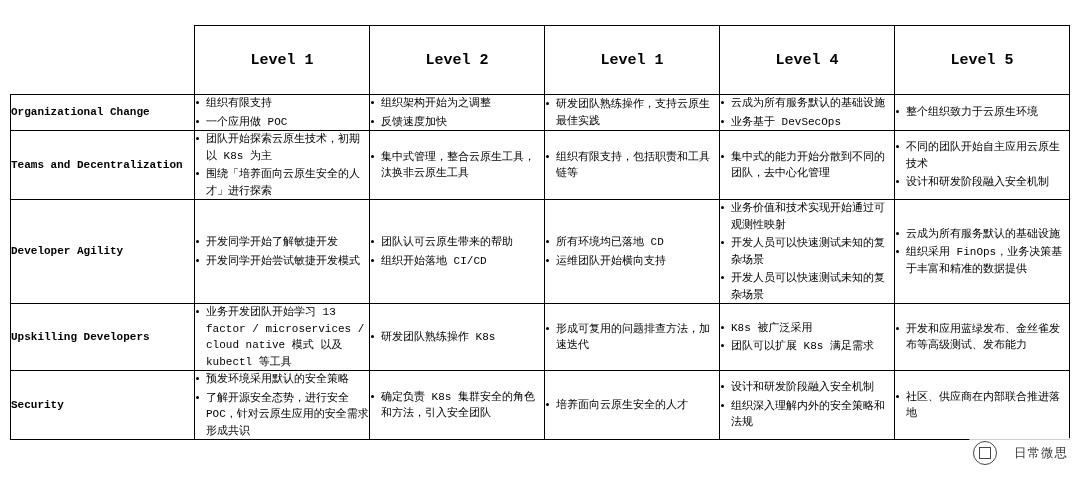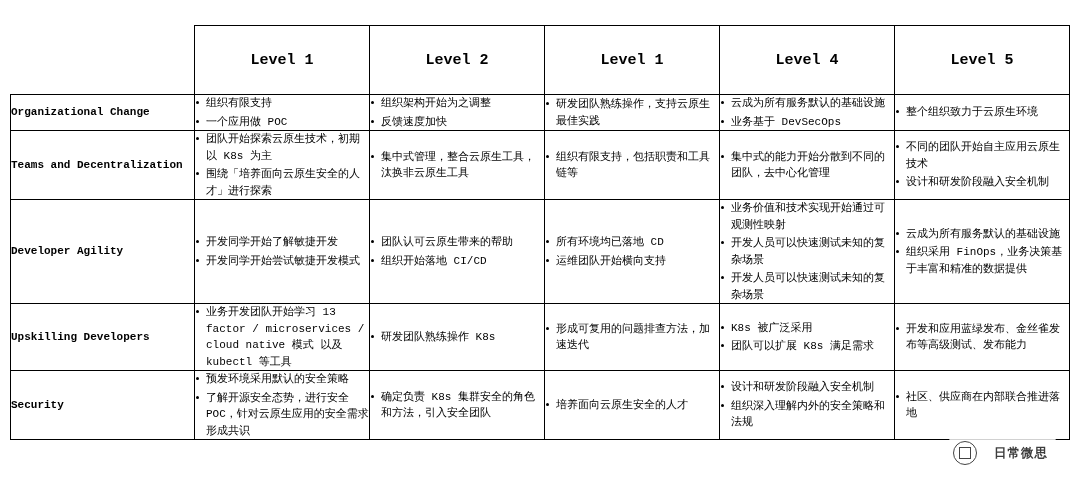--- a/index.html
+++ b/index.html
@@ -69,29 +69,28 @@
     position: absolute;
     left: 1px;
     top: 6px;
     width: 3px;
     height: 3px;
     background: #000000;
     border-radius: 50%;
   }
   .wm {
     position: absolute;
-    right: 24px;
+    right: 4px;
     bottom: 10px;
     display: flex;
     align-items: center;
     gap: 17px;
     background: rgba(255,255,255,0.82);
     padding: 3px 8px 3px 4px;
     border-radius: 3px;
-    font-weight: bold;
   }
   .wm-badge {
     width: 22px;
     height: 22px;
     border: 1.6px solid #444;
     border-radius: 50%;
     position: relative;
     flex: none;
   }
   .wm-badge::before {

